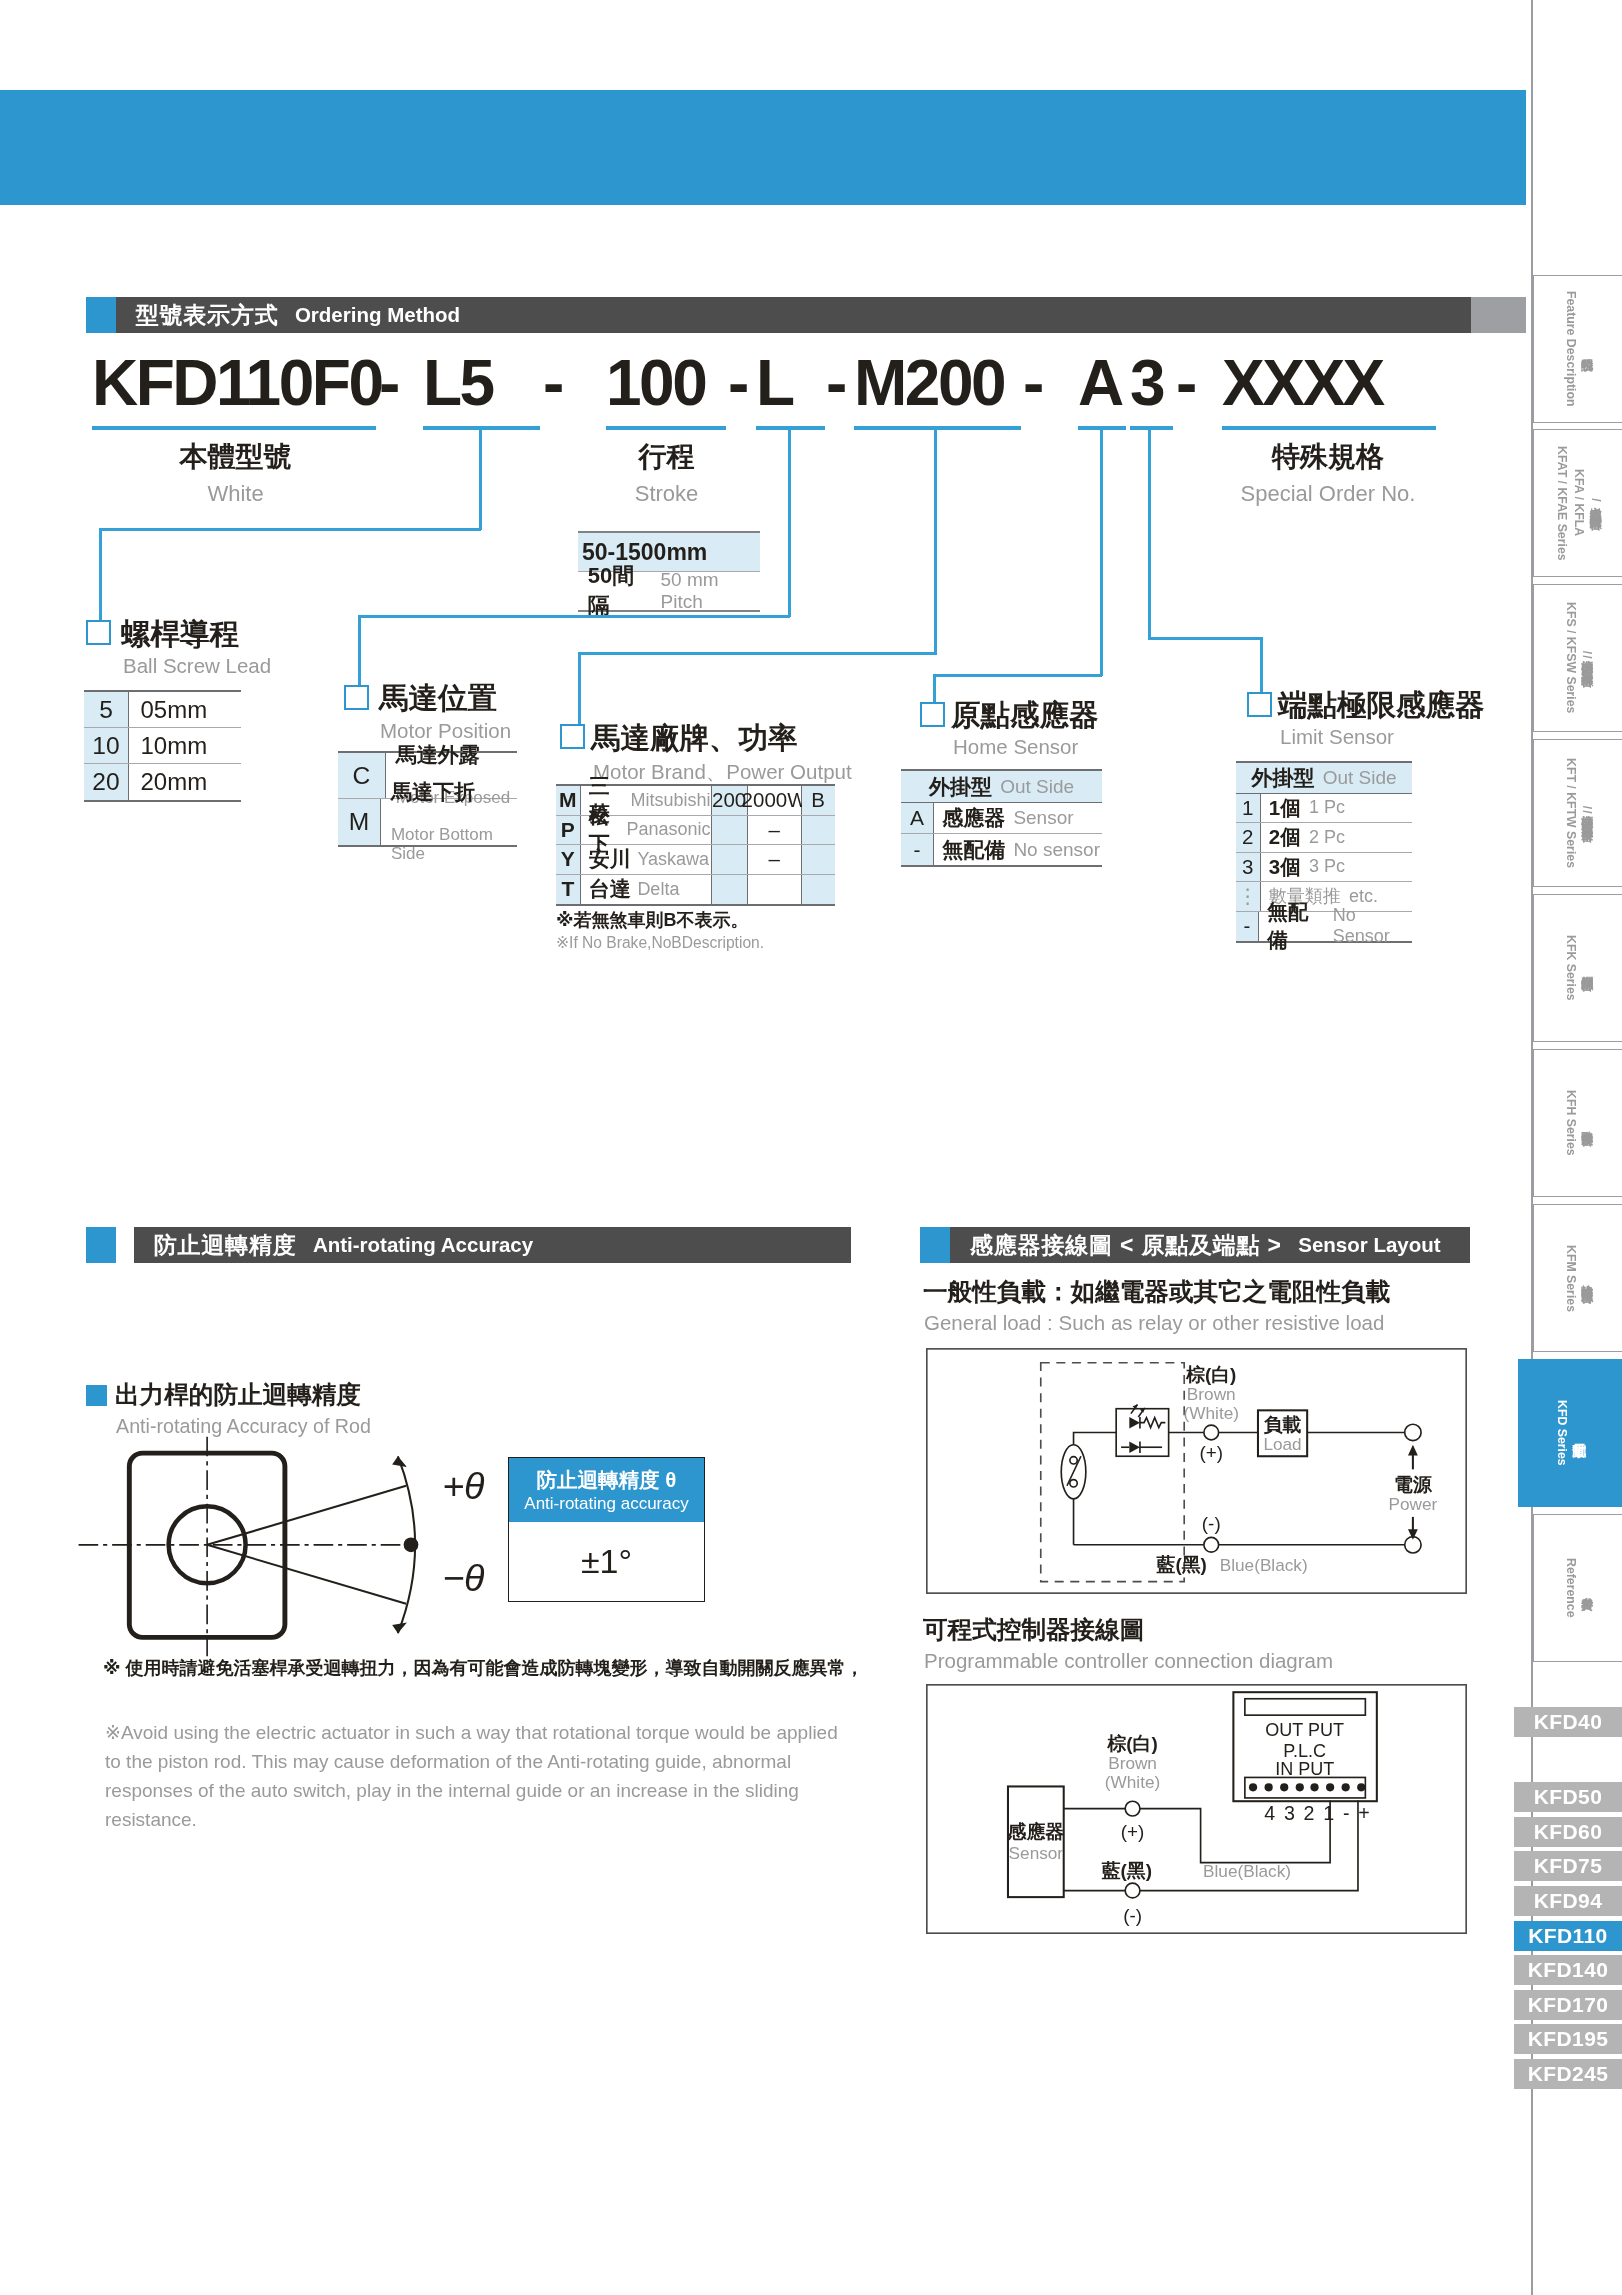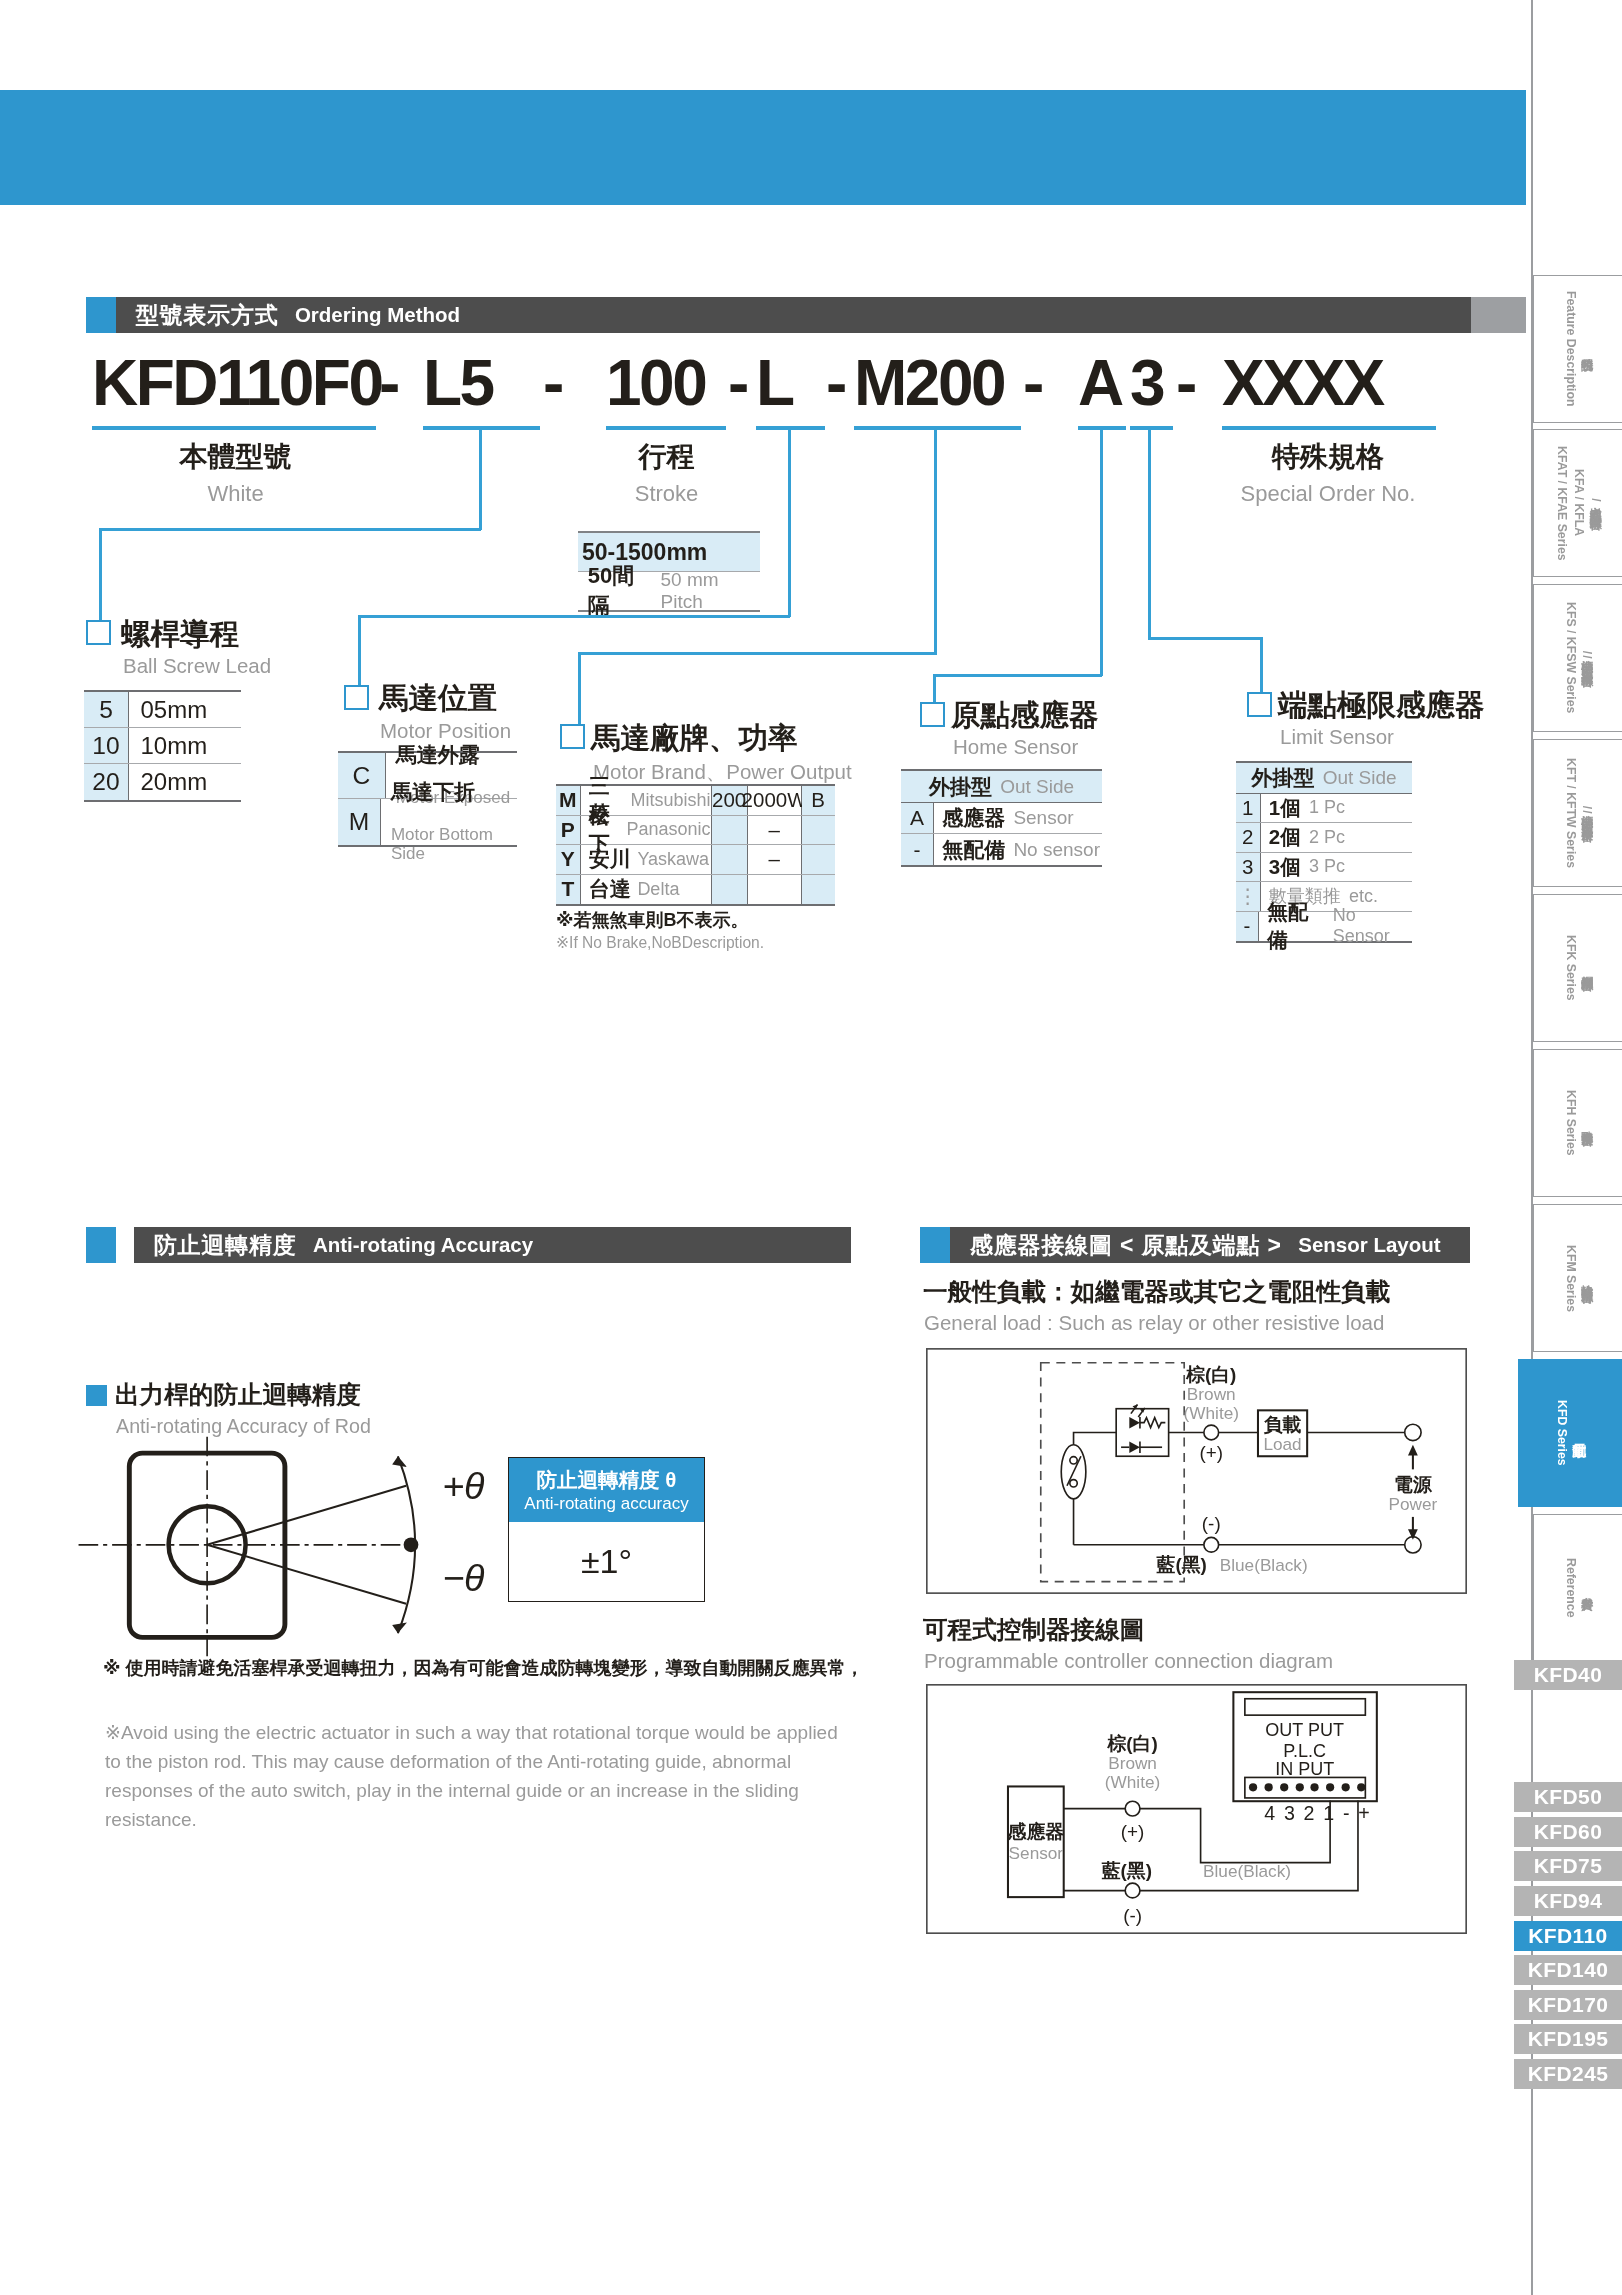--- a/index.html
+++ b/index.html
@@ -128,21 +128,21 @@
   .tab-active{left:1518px;width:105px;background:#2e96ce;border:none;}
   .tab-active .vcol{color:#ffffff;}
   .tab-active .vzh{font-size:14px;}
   .t0{top:275px;} .t1{top:429px;} .t2{top:584px;} .t3{top:739px;} .t4{top:894px;}
   .t5{top:1049px;} .t6{top:1204px;} .t7{top:1359px;} .t8{top:1514px;}
 
   
   .chip{position:absolute;left:1514px;width:108px;height:30px;background:#b4b4b4;color:#fff;
         font-size:21px;font-weight:bold;display:flex;align-items:center;justify-content:center;letter-spacing:0.4px;}
   .chip-active{background:#2e96ce;}
-  .c0{top:1660px;} .c1{top:1782px;} .c2{top:1817px;} .c3r{top:1851px;} .c4r{top:1886px;}
+  .c0{top:1707px;} .c1{top:1782px;} .c2{top:1817px;} .c3r{top:1851px;} .c4r{top:1886px;}
   .c5r{top:1921px;} .c6{top:1955px;} .c7{top:1990px;} .c8{top:2024px;} .c9{top:2059px;}
 </style>
 </head>
 <body>
 
 <div class="page">
 
   <div class="top-band"></div>
   <div class="side-divider"></div>
 

